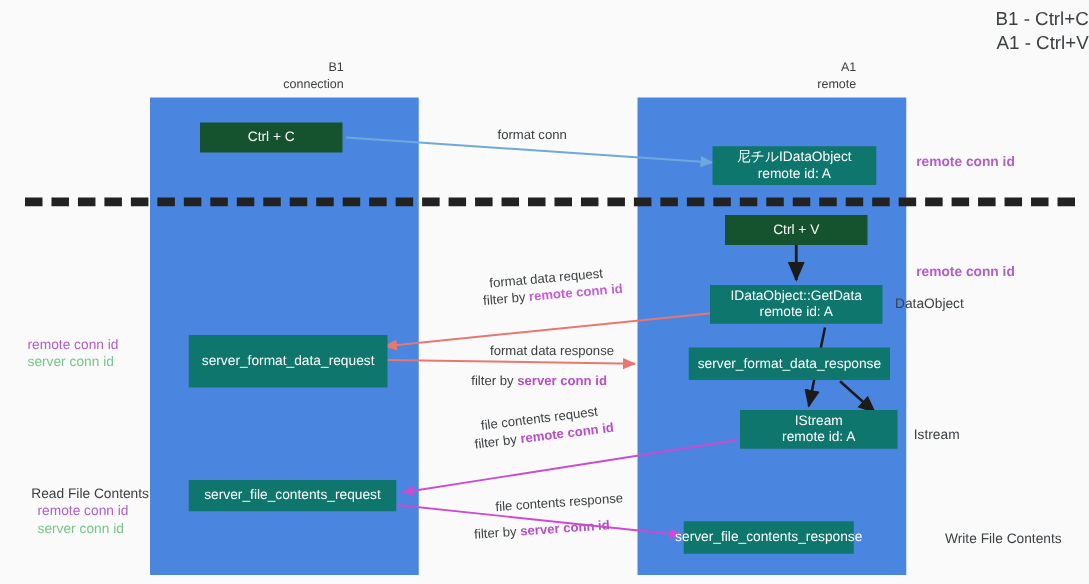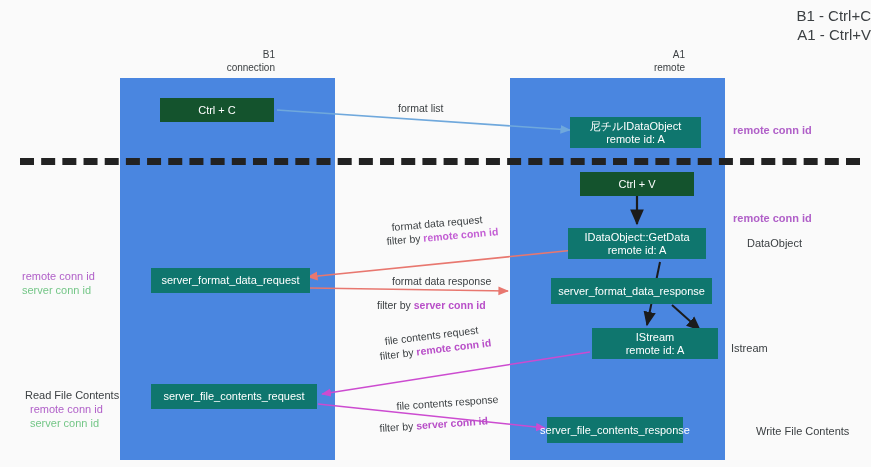--- a/index.html
+++ b/index.html
@@ -102,56 +102,56 @@
     <line x1="590" y1="352" x2="322" y2="394" stroke="#cc4bd0" stroke-width="1.5" marker-end="url(#ah-mag)"></line>
 
     <line x1="318" y1="404" x2="545" y2="428" stroke="#cc4bd0" stroke-width="1.5" marker-end="url(#ah-mag)"></line>
   </svg>
 
   <div style="position:absolute;left:20px;top:158px;width:840px;height:0;
               border-top:7px dashed #222222;"></div>
 
   <div class="box green" style="left:160px;top:98px;width:114px;height:24px;">Ctrl + C</div>
 
-  <div class="box orange" style="left:151px;top:268px;width:159px;height:25px;">server_format_data_request</div>
+  <div class="box orange" style="left:151px;top:268px;width:159px;height:42px;">server_format_data_request</div>
 
   <div class="box orange" style="left:151px;top:384px;width:166px;height:25px;">server_file_contents_request</div>
 
   <div class="box orange" style="left:570px;top:117px;width:131px;height:31px;">尼チルIDataObject
 remote id: A</div>
 
   <div class="box green" style="left:580px;top:172px;width:114px;height:24px;">Ctrl + V</div>
 
   <div class="box orange" style="left:568px;top:228px;width:138px;height:31px;">IDataObject::GetData
 remote id: A</div>
 
   <div class="box orange" style="left:511px;top:278px;width:161px;height:26px;margin-left:40px;">server_format_data_response</div>
 
   <div class="box orange" style="left:592px;top:328px;width:126px;height:31px;">IStream
 remote id: A</div>
 
   <div class="box orange" style="left:547px;top:417px;width:136px;height:26px;">server_file_contents_response</div>
 
-  <div class="elabel" style="left:398px;top:101px;">format list</div>
+  <div class="elabel" style="left:398px;top:101px;">format conn</div>
 
   <div class="elabel rot-n" style="left:391px;top:220px;transform:rotate(-5deg);">format data request</div>
   <div class="elabel rot-n" style="left:386px;top:234px;transform:rotate(-5deg);"><span>filter by </span><span class="hl-purple">remote conn id</span></div>
 
   <div class="elabel" style="left:392px;top:274px;">format data response</div>
   <div class="elabel" style="left:377px;top:298px;"><span>filter by </span><span class="hl-magenta">server conn id</span></div>
 
   <div class="elabel rot-n" style="left:384px;top:334px;transform:rotate(-7deg);">file contents request</div>
   <div class="elabel rot-n" style="left:379px;top:349px;transform:rotate(-7deg);"><span>filter by </span><span class="hl-magenta">remote conn id</span></div>
 
   <div class="elabel rot-n" style="left:396px;top:399px;transform:rotate(-4deg);">file contents response</div>
   <div class="elabel rot-n" style="left:379px;top:421px;transform:rotate(-4deg);"><span>filter by </span><span class="hl-magenta">server conn id</span></div>
 
   <div class="anno purple" style="left:733px;top:123px;">remote conn id</div>
   <div class="anno purple" style="left:733px;top:211px;">remote conn id</div>
-  <div class="anno plain" style="left:731px;top:236px;padding-left:16px;">DataObject</div>
+  <div class="anno plain" style="left:700px;top:236px;padding-left:16px;">DataObject</div>
   <div class="anno plain" style="left:731px;top:341px;">Istream</div>
   <div class="anno plain" style="left:736px;top:424px;margin-left:20px;">Write File Contents</div>
 
   <div class="anno" style="left:22px;top:269px;"><span class="s-purple">remote conn id</span><br><span class="s-green">server conn id</span></div>
 
   <div class="anno plain" style="left:25px;top:388px;">Read File Contents</div>
 
   <div class="anno" style="left:30px;top:402px;"><span class="s-purple">remote conn id</span><br><span class="s-green">server conn id</span></div>
 
 </div>

